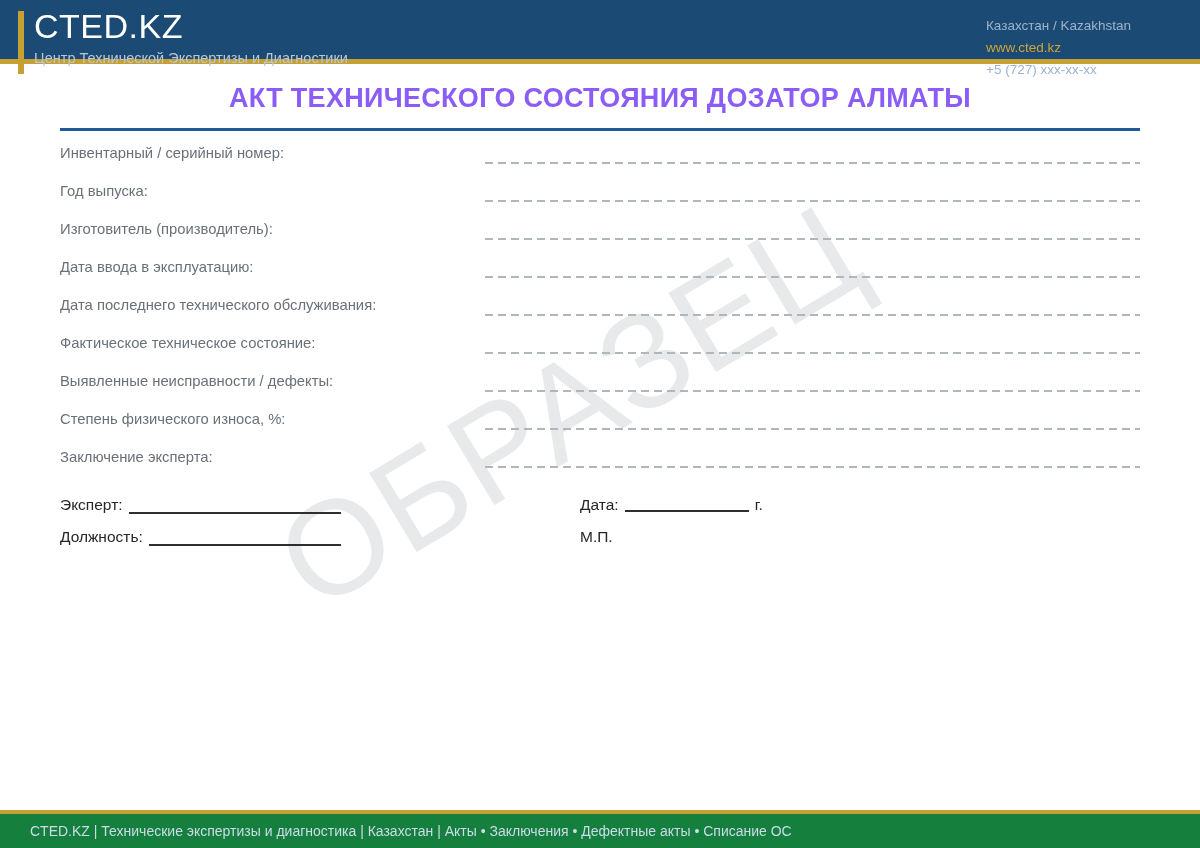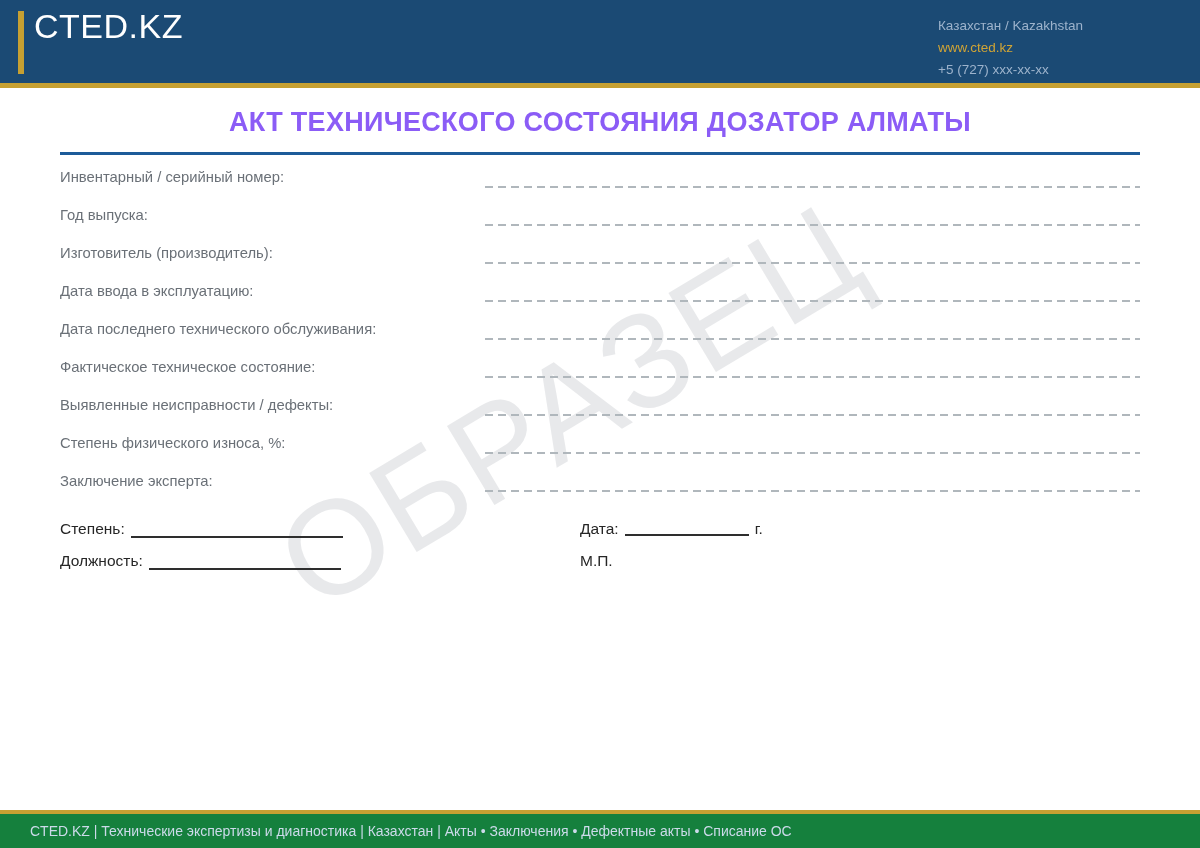--- a/index.html
+++ b/index.html
@@ -11,40 +11,40 @@
   .page {
     position:relative;
     width:1200px; height:848px;
     background:#ffffff;
     overflow:hidden;
   }
 
   
   .site-header {
     position:relative;
-    height:88px;
+    height:64px;
     background:#1b4a74;
     border-bottom:5px solid #c6a032;
   }
   .accent-bar {
     position:absolute; left:18px; top:11px;
     width:6px; height:63px;
     background:#c6a032;
   }
   .brand-block { position:absolute; left:34px; top:7px; }
   .brand-title {
     font-size:34px; color:#ffffff; font-weight:400;
     letter-spacing:0.5px; line-height:38px;
   }
   .brand-subtitle {
     margin-top:4px;
     font-size:14.5px; color:#b7c8da; line-height:18px;
   }
   .contact-block {
-    position:absolute; left:938px; top:15px;
+    position:absolute; left:986px; top:15px;
     font-size:13.5px; line-height:22px;
   }
   .contact-country { color:#9db3cc; }
   .contact-site { color:#d0a435; cursor:pointer; }
   .contact-phone { color:#9db3cc; }
 
   
   .doc { position:relative; z-index:1; }
   .doc-title {
     margin-top:21px;
@@ -114,20 +114,21 @@
 </style>
 </head>
 <body>
 
 <div class="page">
 
   <header class="site-header">
     <div class="accent-bar"></div>
     <div class="brand-block">
       <div class="brand-title">CTED.KZ</div>
+      <div class="brand-subtitle">Центр Технической Экспертизы и Диагностики</div>
     </div>
     <div class="contact-block">
       <div class="contact-country">Казахстан / Kazakhstan</div>
       <div class="contact-site">www.cted.kz</div>
       <div class="contact-phone">+5 (727) xxx-xx-xx</div>
     </div>
   </header>
 
   <div class="watermark">ОБРАЗЕЦ</div>
 
@@ -170,21 +171,21 @@
       </div>
       <div class="form-row">
         <span class="field-label">Заключение эксперта:</span>
         <span class="field-line"></span>
       </div>
     </div>
 
     <div class="sig-block">
       <div class="sig-row">
         <div class="sig-left">
-          <span>Степень:</span>
+          <span>Эксперт:</span>
           <span class="sig-line line-expert"></span>
         </div>
         <div class="sig-right">
           <span>Дата:</span>
           <span class="sig-line line-date"></span>
           <span class="date-suffix">г.</span>
         </div>
       </div>
       <div class="sig-row">
         <div class="sig-left">

